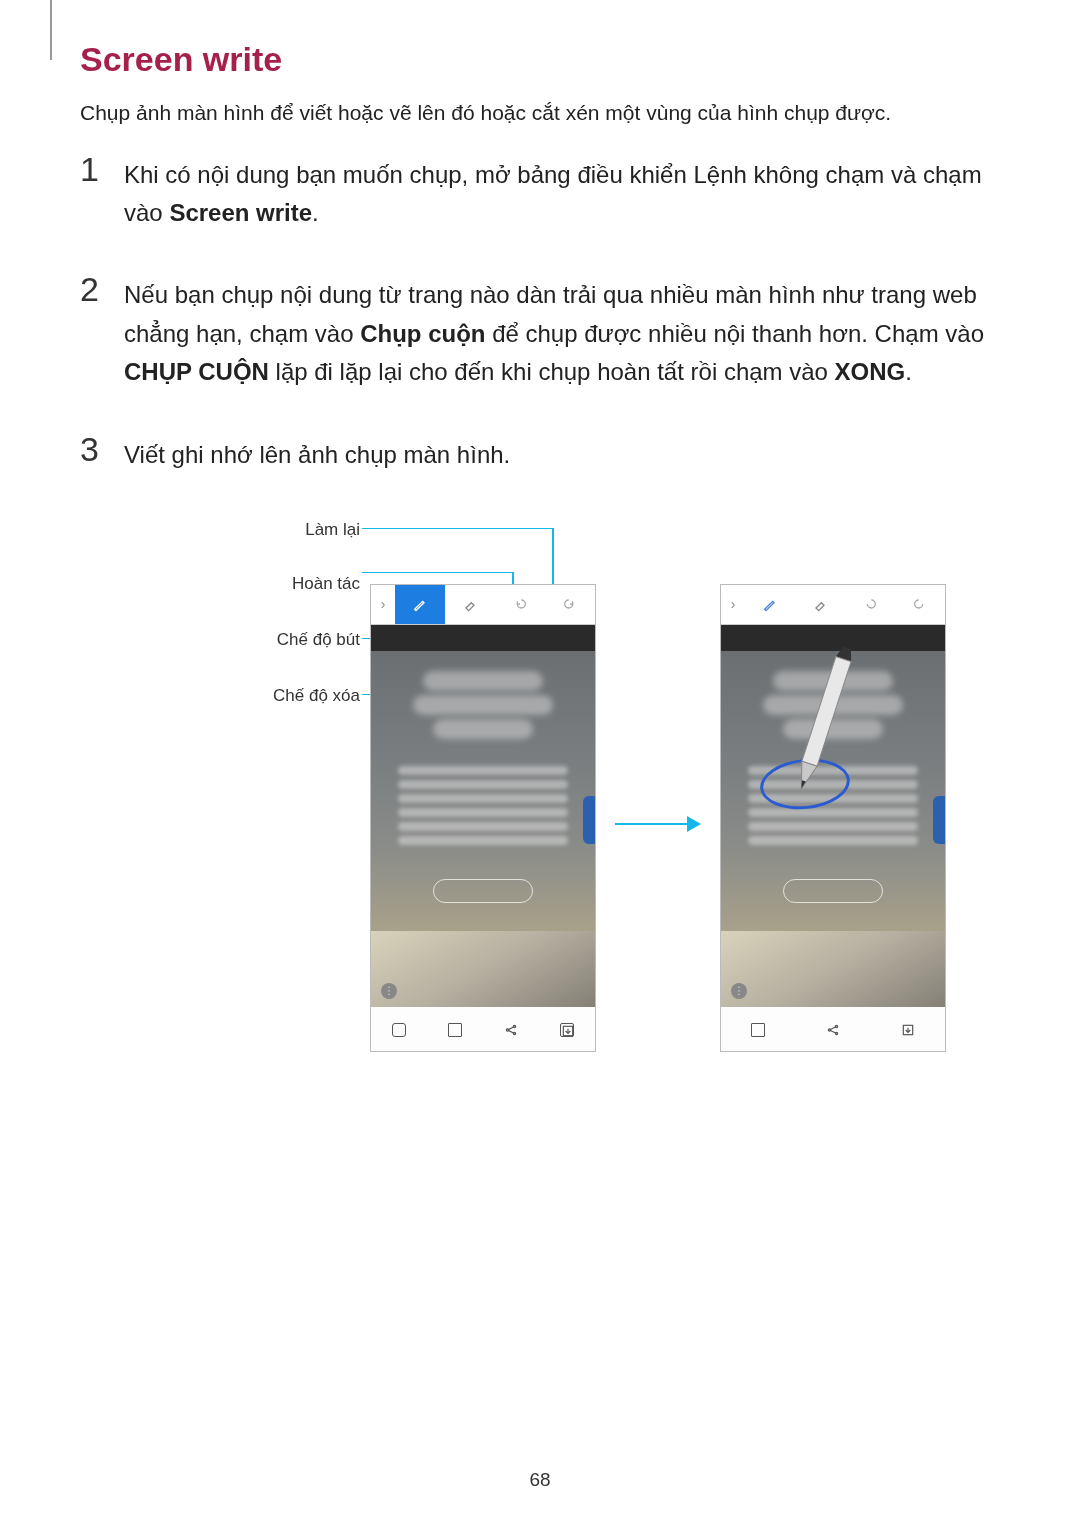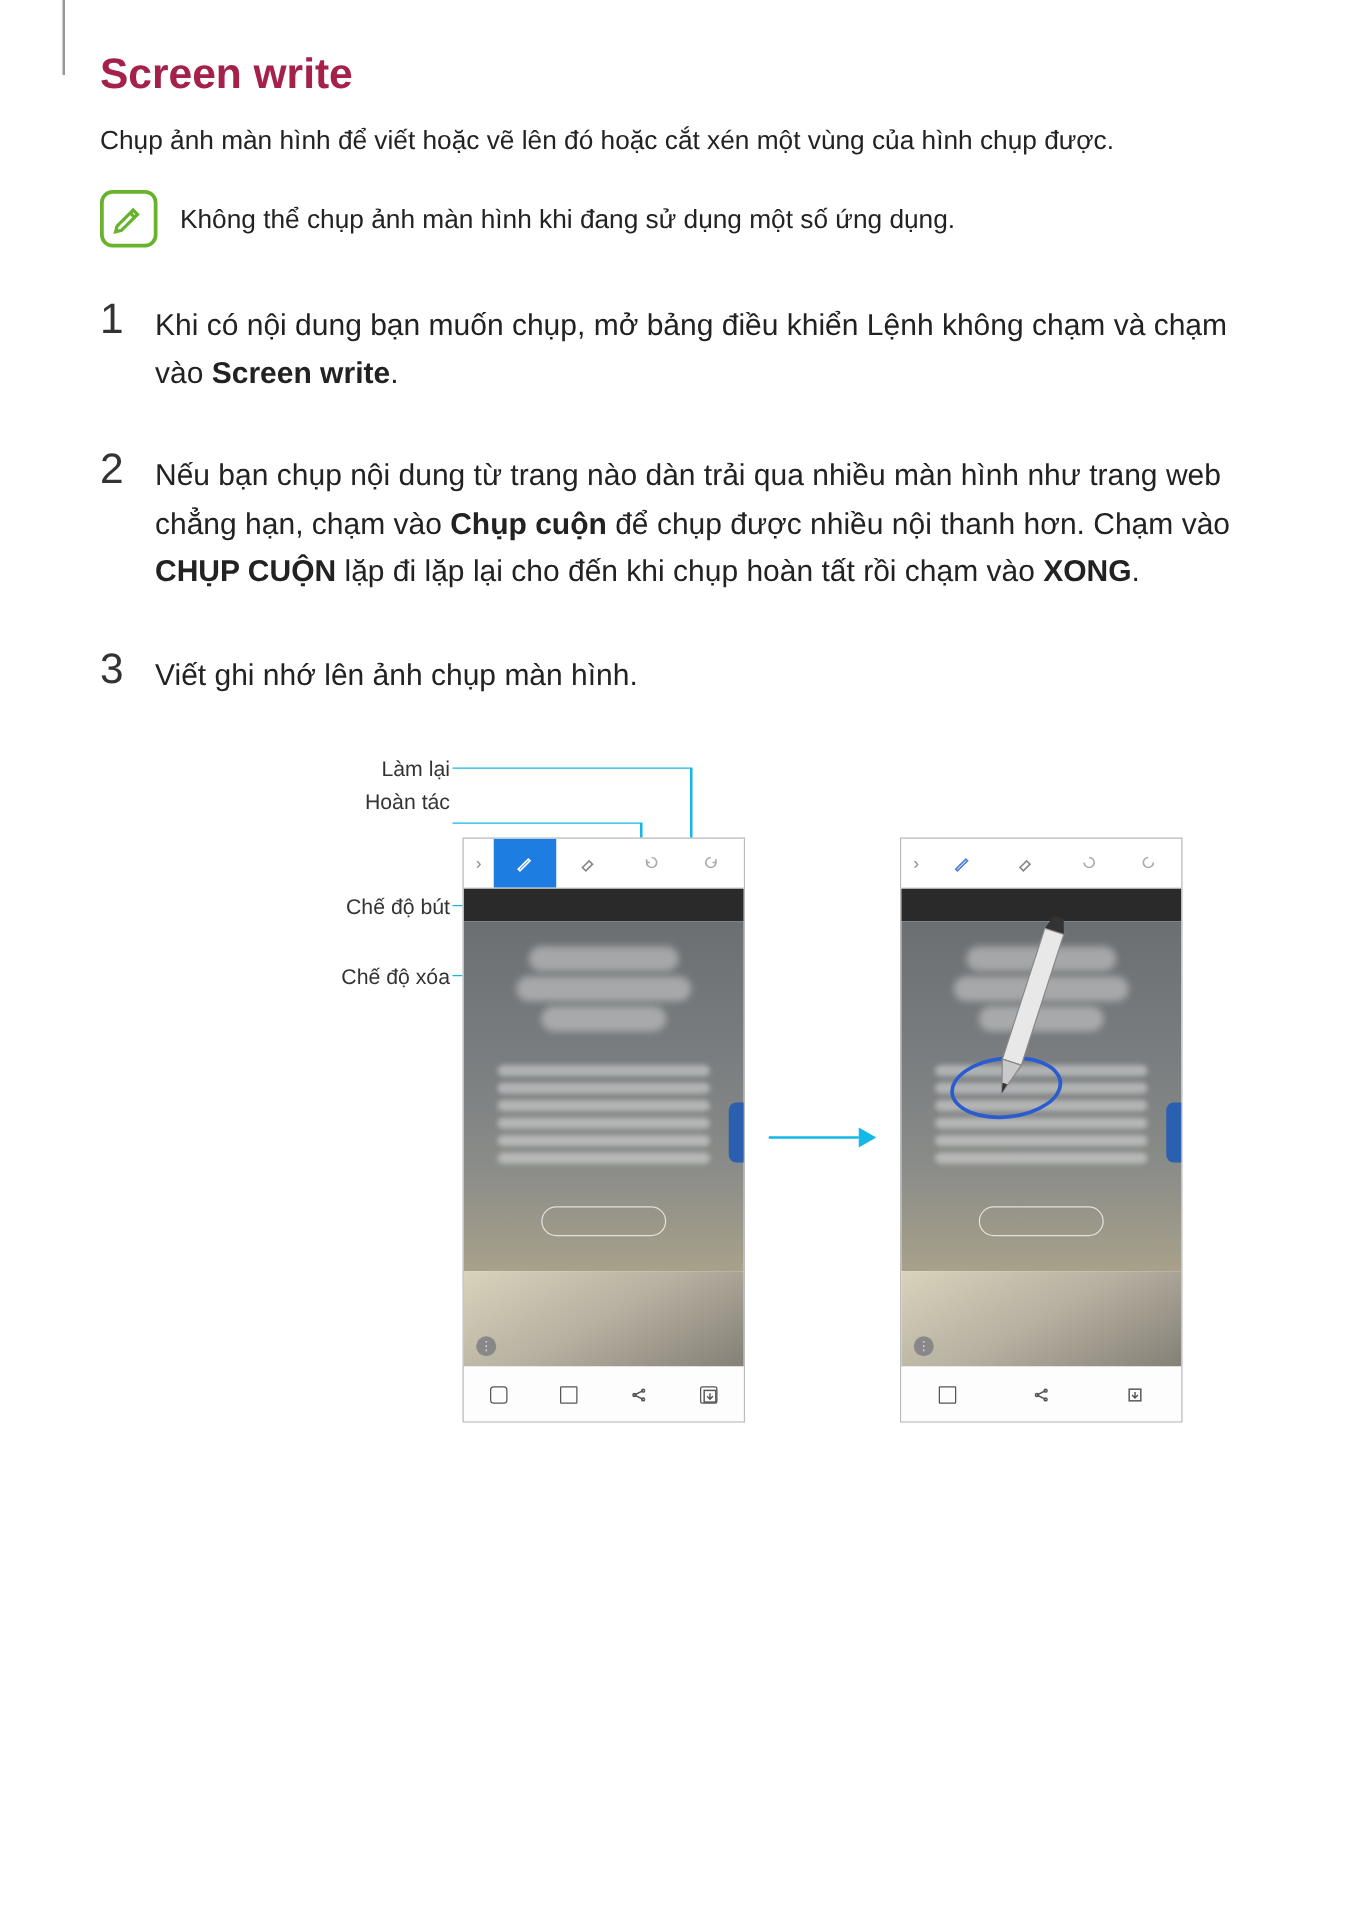--- a/index.html
+++ b/index.html
@@ -238,29 +238,20 @@
 <body>
 
 <div class="page">
   <div class="left-rule"></div>
 
 
   <h2 class="title">Screen write</h2>
 
   <p class="intro">Chụp ảnh màn hình để viết hoặc vẽ lên đó hoặc cắt xén một vùng của hình chụp được.</p>
 
-  <div class="note-row">
-    <div class="note-icon">
-      <svg viewBox="0 0 24 24" fill="none" stroke="#67b32e" stroke-width="2.2">
-        <path d="M4 17 L15 6 L18 9 L7 20 L3 21 L4 17 Z"></path>
-        <path d="M13 8 L16 11"></path>
-      </svg>
-    </div>
-    <div class="note-text">Không thể chụp ảnh màn hình khi đang sử dụng một số ứng dụng.</div>
-  </div>
 
   <div class="step">
     <div class="step-num">1</div>
     <div class="step-body">
       <p>
         <span>Khi có nội dung bạn muốn chụp, mở bảng điều khiển Lệnh không chạm và chạm vào </span><span class="b">Screen write</span><span>.</span>
       </p>
     </div>
   </div>
 
@@ -277,21 +268,21 @@
     <div class="step-num">3</div>
     <div class="step-body">
       <p>Viết ghi nhớ lên ảnh chụp màn hình.</p>
     </div>
   </div>
 
   <div class="figure-area">
 
     <div class="callouts">
       <div class="callout" style="top:6px;text-align:right;">Làm lại</div>
-      <div class="callout" style="top:32px;">Hoàn tác</div>
+      <div class="callout" style="top:60px;">Hoàn tác</div>
       <div class="callout" style="top:116px;">Chế độ bút</div>
       <div class="callout" style="top:172px;">Chế độ xóa</div>
     </div>
 
     <div class="callout-line" style="left:282px; top:14px; width:190px;"></div>
     <div class="callout-line-v" style="left:472px; top:14px; height:66px;"></div>
 
     <div class="callout-line" style="left:282px; top:58px; width:150px;"></div>
     <div class="callout-line-v" style="left:432px; top:58px; height:24px;"></div>
 
@@ -450,13 +441,14 @@
         <polygon points="10,0 18,0 22,12 6,12" fill="#333"></polygon>
         <rect x="6" y="12" width="16" height="110" fill="#e8e8e8" stroke="#888"></rect>
         <polygon points="6,122 22,122 14,148" fill="#c9c9c9" stroke="#888"></polygon>
         <polygon points="12,140 16,140 14,148" fill="#333"></polygon>
       </svg>
     </div>
     <div class="circle-mark"></div>
 
   </div>
 
+  <div class="page-num">68</div>
 </div>
 
 </body></html>

